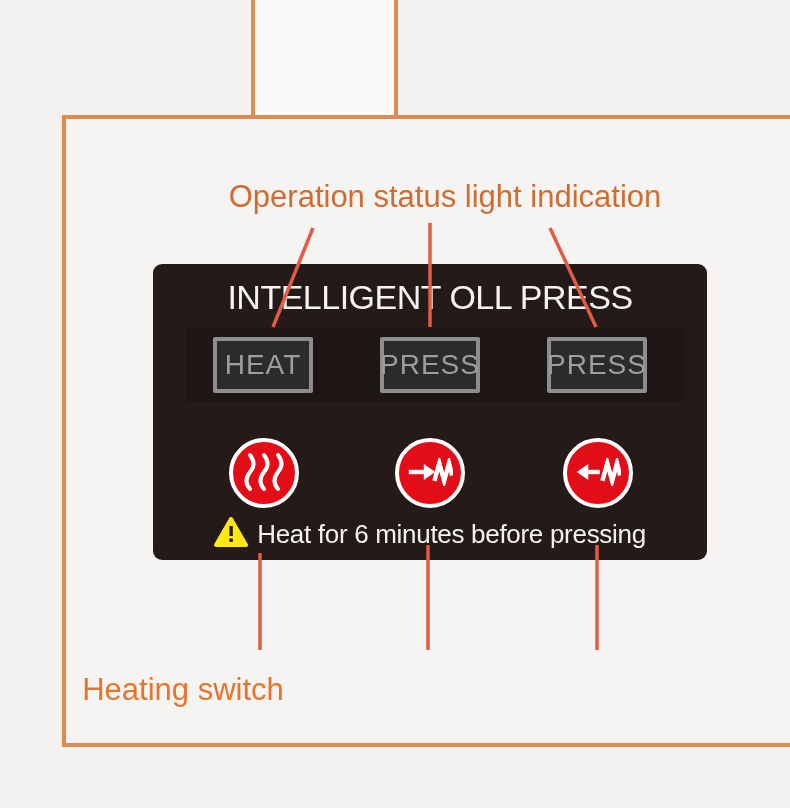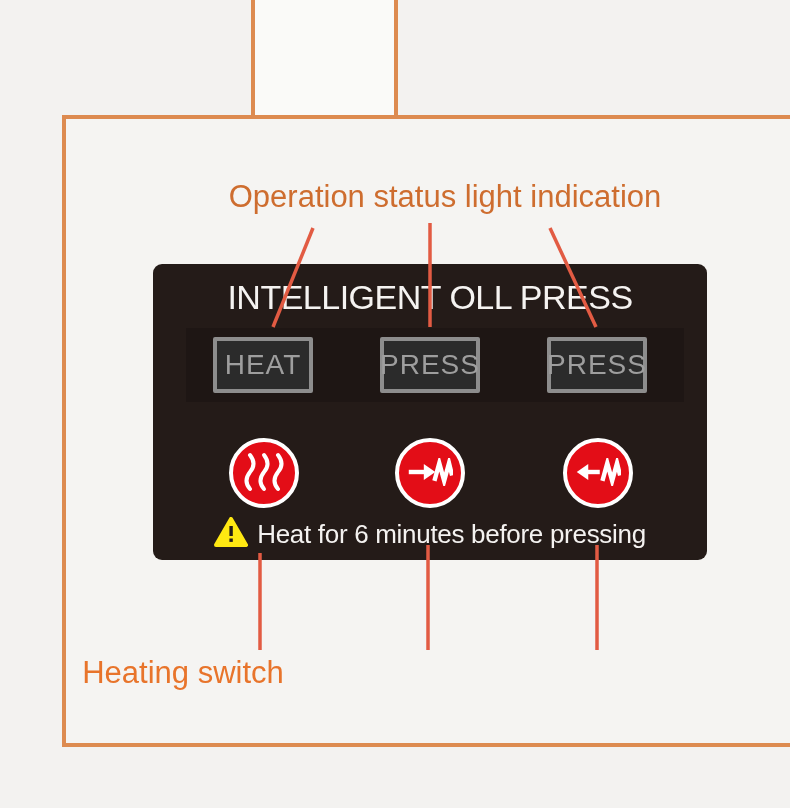--- a/index.html
+++ b/index.html
@@ -85,21 +85,21 @@
   .btn-reverse{left:410px;}
   .warning-row{
     position:absolute;left:0;top:250px;width:100%;height:40px;
     display:flex;align-items:center;justify-content:center;gap:9px;
   }
   .warning-text{
     color:#f4f2f0;font-size:26px;letter-spacing:-0.3px;white-space:nowrap;
   }
   
   .bottom-label{
-    position:absolute;top:655px;
+    position:absolute;top:672px;
     font-size:31px;color:#e8742b;
     text-align:center;white-space:nowrap;
   }
   .bl-heating{left:20px;width:246px;}
   .bl-press{left:300px;width:196px;}
   .bl-reverse{left:518px;width:240px;}
   
   .overlay{
     position:absolute;left:0;top:0;width:790px;height:808px;
     pointer-events:none;

